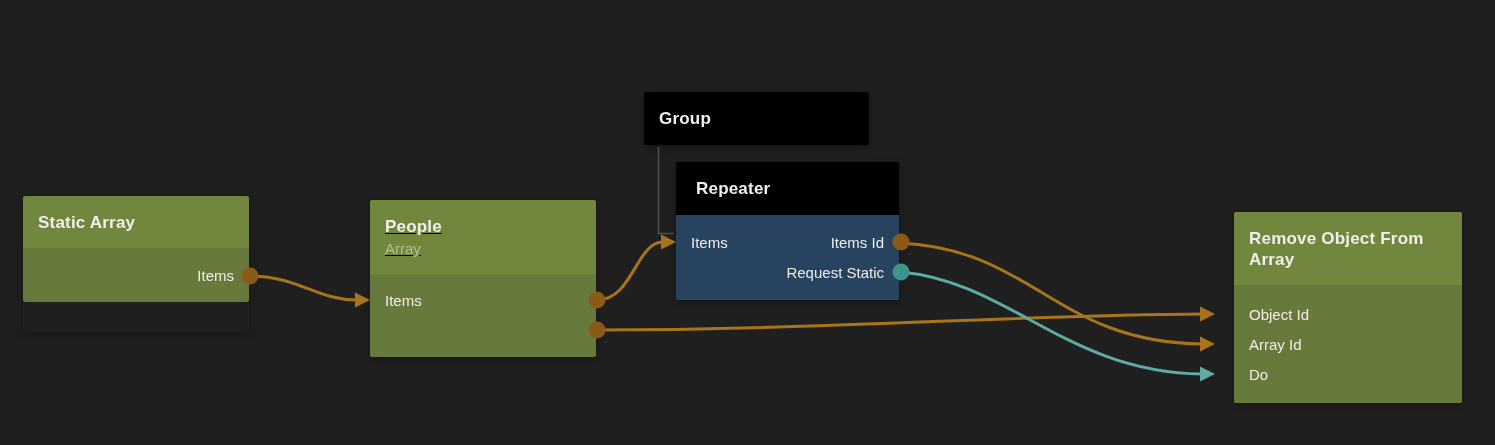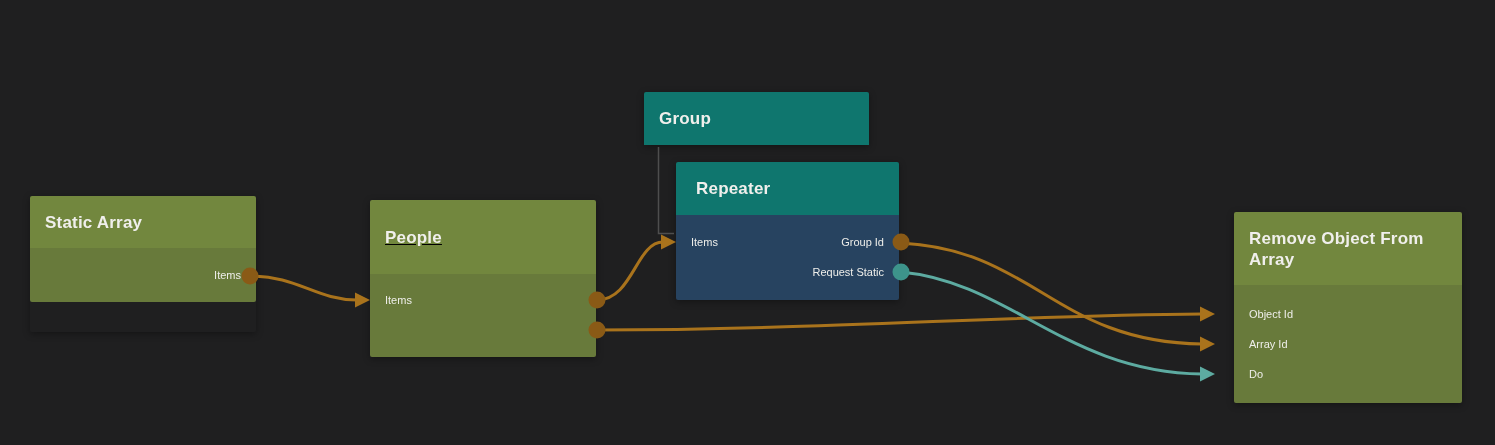--- a/index.html
+++ b/index.html
@@ -24,42 +24,42 @@
     padding: 0 15px;
     box-sizing: border-box;
     border-radius: 2px 2px 0 0;
   }
   .node__body {
     box-sizing: border-box;
     border-radius: 0 0 2px 2px;
   }
   .node--green .node__header { background: #72873e; }
   .node--green .node__body   { background: #687a3b; }
-  .node--blue  .node__header { background: #0f766e; }
+  .node--blue  .node__header { background: #000000; }
   .node--blue  .node__body   { background: #274360; }
   .node__title {
     font-size: 17px;
     font-weight: 600;
     color: #f0efec;
     line-height: 21px;
     letter-spacing: 0.2px;
   }
   .node__subtitle {
     font-size: 15px;
     font-weight: 400;
     color: rgba(255,255,255,0.45);
     line-height: 19px;
     margin-top: 2px;
   }
   .port-row {
     height: 30px;
     display: flex;
     align-items: center;
     padding: 0 15px;
-    font-size: 11px;
+    font-size: 15px;
     color: #eeeeea;
   }
   .port-row--in  { justify-content: flex-start; }
   .port-row--out { justify-content: flex-end; }
   .wires {
     position: absolute;
     left: 0; top: 0;
     width: 1495px; height: 445px;
     pointer-events: none;
   }
@@ -70,34 +70,35 @@
   .dot--teal   { fill: #3d948b; }
   .arrow--orange { fill: #a9731c; }
   .arrow--teal   { fill: #5daba1; }
   .hierarchy-line { fill: none; stroke: #4e4e4e; stroke-width: 1.5; }
 </style>
 </head>
 <body>
 
 <div class="canvas">
 
-  <div class="node node--green" style="left:30px; top:196px; width:226px; height:136px;">
+  <div class="node node--green" style="left:23px; top:196px; width:226px; height:136px;">
     <div class="node__header" style="height:52px;">
       <div class="node__title">Static Array</div>
     </div>
     <div class="node__body" style="height:54px; padding-top:12px;">
       <div class="port-row port-row--out">
         <span>Items</span>
       </div>
     </div>
   </div>
 
   <div class="node node--green" style="left:370px; top:200px; width:226px; height:157px;">
     <div class="node__header" style="height:74px;text-decoration:underline;">
       <div class="node__title">People</div>
+      <div class="node__subtitle">Array</div>
     </div>
     <div class="node__body" style="height:83px; padding-top:11px;">
       <div class="port-row port-row--in">
         <span>Items</span>
       </div>
     </div>
   </div>
 
   <div class="node node--blue" style="left:644px; top:92px; width:225px; height:53px;">
     <div class="node__header" style="height:53px;">
@@ -105,21 +106,21 @@
     </div>
   </div>
 
   <div class="node node--blue" style="left:676px; top:162px; width:223px; height:138px;">
     <div class="node__header" style="height:53px;padding-left:20px;">
       <div class="node__title">Repeater</div>
     </div>
     <div class="node__body" style="height:85px; padding-top:12px;">
       <div class="port-row" style="justify-content:space-between;">
         <span>Items</span>
-        <span>Group Id</span>
+        <span>Items Id</span>
       </div>
       <div class="port-row port-row--out">
         <span>Request Static</span>
       </div>
     </div>
   </div>
 
   <div class="node node--green" style="left:1215px; top:212px; width:228px; height:191px;margin-left:19px;">
     <div class="node__header" style="height:73px;">
       <div class="node__title">Remove Object From Array</div>

